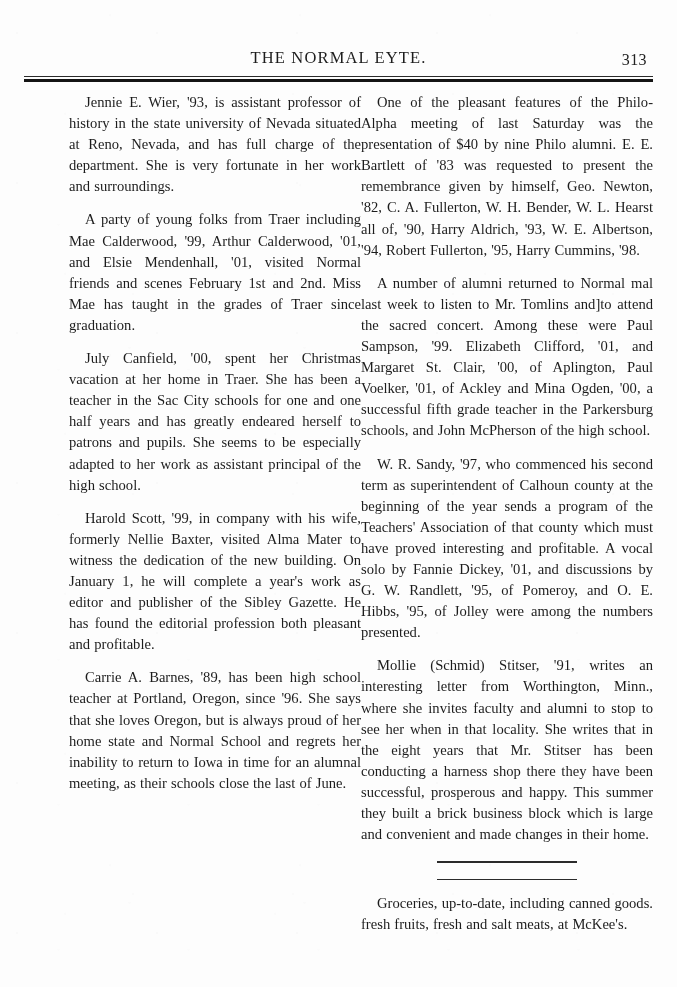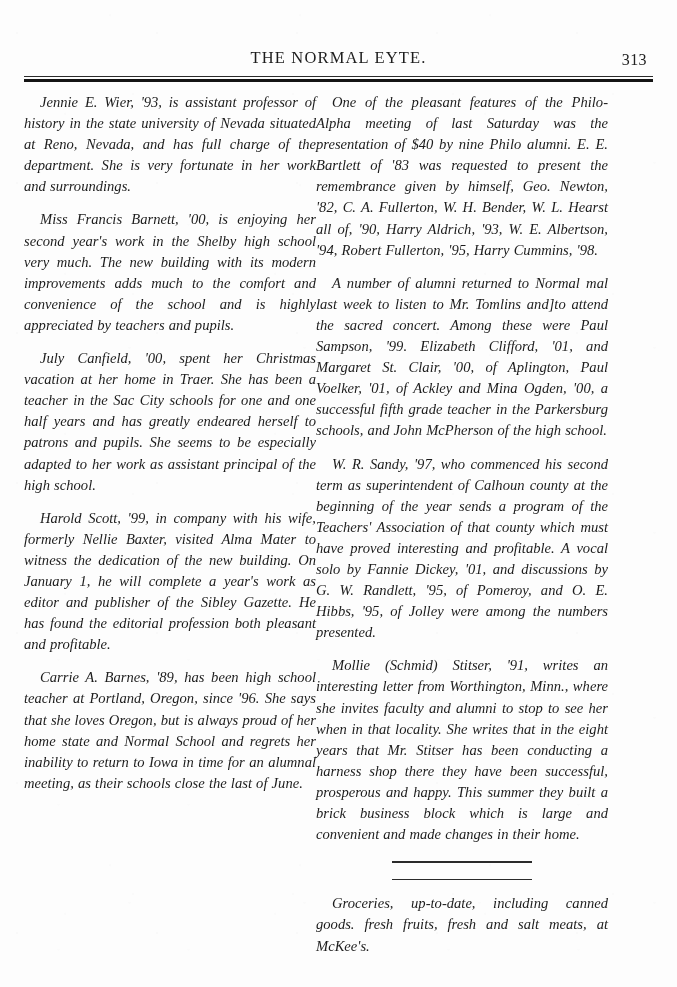--- a/index.html
+++ b/index.html
@@ -87,22 +87,21 @@
   }
 
   
   .columns {
     position: absolute;
     top: 92px;
     left: 24px;
     width: 629px;
     bottom: 10px;
     display: flex;
-    justify-content: flex-start;
-    font-style: italic;
+    justify-content: flex-end;
   }
   .col {
     width: 292px;
   }
 
   p.para {
     margin: 0 0 12px 0;
     font-size: 14.6px;
     line-height: 21.1px;
     text-align: justify;
@@ -136,21 +135,21 @@
 
   <div class="head-rule">
     <div class="r-thin"></div>
     <div class="r-thick"></div>
   </div>
 
   <div class="columns">
 
     <div class="col" id="left-col">
         <p class="para">Jennie E. Wier, '93, is assistant professor of history in the state university of Nevada situated at Reno, Nevada, and has full charge of the department. She is very fortunate in her work and surroundings.</p>
-        <p class="para">Miss Francis Barnett, '00, is enjoying her second year's work in the Shelby high school very much. The new building with its modern improvements adds much to the comfort and convenience of the school and is highly appreciated by teachers and pupils.</p>
+        <p class="para">A party of young folks from Traer including Mae Calderwood, '99, Arthur Calderwood, '01, and Elsie Mendenhall, '01, visited Normal friends and scenes February 1st and 2nd. Miss Mae has taught in the grades of Traer since graduation.</p>
         <p class="para">July Canfield, '00, spent her Christmas vacation at her home in Traer. She has been a teacher in the Sac City schools for one and one half years and has greatly endeared herself to patrons and pupils. She seems to be especially adapted to her work as assistant principal of the high school.</p>
         <p class="para">Harold Scott, '99, in company with his wife, formerly Nellie Baxter, visited Alma Mater to witness the dedication of the new building. On January 1, he will complete a year's work as editor and publisher of the Sibley Gazette. He has found the editorial profession both pleasant and profitable.</p>
         <p class="para">Carrie A. Barnes, '89, has been high school teacher at Portland, Oregon, since '96. She says that she loves Oregon, but is always proud of her home state and Normal School and regrets her inability to return to Iowa in time for an alumnal meeting, as their schools close the last of June.</p>
       </div>
 
     <div class="col" id="right-col">
         <p class="para">One of the pleasant features of the Philo-Alpha meeting of last Saturday was the presentation of $40 by nine Philo alumni. E. E. Bartlett of '83 was requested to present the remembrance given by himself, Geo. Newton, '82, C. A. Fullerton, W. H. Bender, W. L. Hearst all of, '90, Harry Aldrich, '93, W. E. Albertson, '94, Robert Fullerton, '95, Harry Cummins, '98.</p>
         <p class="para">A number of alumni returned to Normal mal last week to listen to Mr. Tomlins and]to attend the sacred concert. Among these were Paul Sampson, '99. Elizabeth Clifford, '01, and Margaret St. Clair, '00, of Aplington, Paul Voelker, '01, of Ackley and Mina Ogden, '00, a successful fifth grade teacher in the Parkersburg schools, and John McPherson of the high school.</p>
         <p class="para">W. R. Sandy, '97, who commenced his second term as superintendent of Calhoun county at the beginning of the year sends a program of the Teachers' Association of that county which must have proved interesting and profitable. A vocal solo by Fannie Dickey, '01, and discussions by G. W. Randlett, '95, of Pomeroy, and O. E. Hibbs, '95, of Jolley were among the numbers presented.</p>
         <p class="para">Mollie (Schmid) Stitser, '91, writes an interesting letter from Worthington, Minn., where she invites faculty and alumni to stop to see her when in that locality. She writes that in the eight years that Mr. Stitser has been conducting a harness shop there they have been successful, prosperous and happy. This summer they built a brick business block which is large and convenient and made changes in their home.</p>

